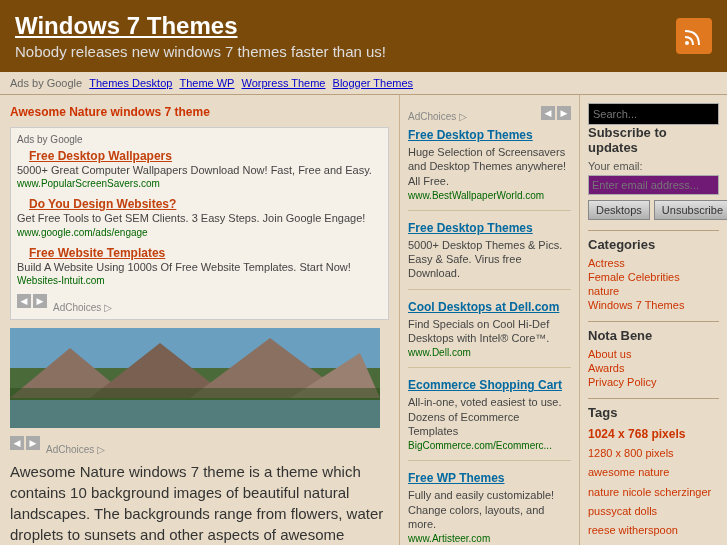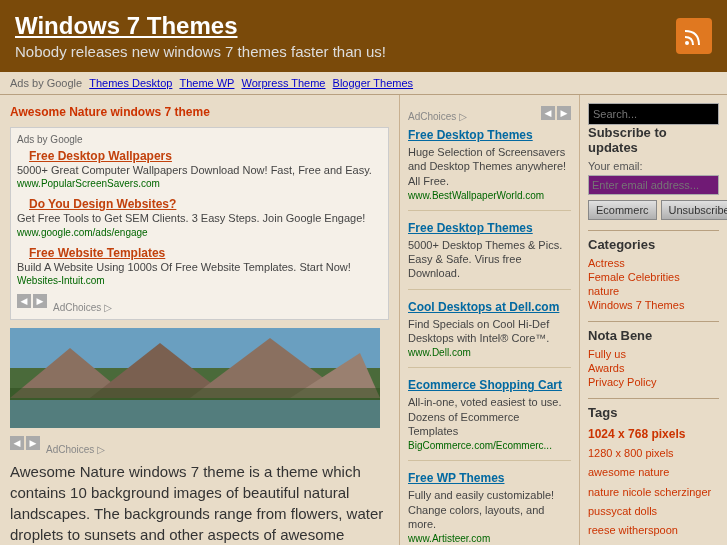--- a/index.html
+++ b/index.html
@@ -416,40 +416,40 @@
   </div>
 
   <div id="right-col">
     <input id="search-box" type="text" placeholder="Search..." style="">
 
     <div class="right-section">
       <div class="right-section-title">Subscribe to updates</div>
       <div id="email-label">Your email:</div>
       <input id="email-input" type="text" placeholder="Enter email address..." style="">
       <div class="btn-row">
-        <button class="sub-btn">Ecommerc</button>
+        <button class="sub-btn">Desktops</button>
         <button class="sub-btn">Unsubscribe</button>
       </div>
     </div>
 
     <hr class="divider-line">
 
     <div class="right-section">
       <div class="right-section-title">Categories</div>
       <a class="right-link">Actress</a>
       <a class="right-link">Female Celebrities</a>
       <a class="right-link">nature</a>
       <a class="right-link">Windows 7 Themes</a>
     </div>
 
     <hr class="divider-line">
 
     <div class="right-section">
       <div class="right-section-title">Nota Bene</div>
-      <a class="right-link">Fully us</a>
+      <a class="right-link">About us</a>
       <a class="right-link">Awards</a>
       <a class="right-link">Privacy Policy</a>
     </div>
 
     <hr class="divider-line">
 
     <div class="right-section">
       <div class="right-section-title">Tags</div>
       <div class="tags-area">
         <span class="tag-large" style="font-size:12px;">1024 x 768 pixels</span><br>

